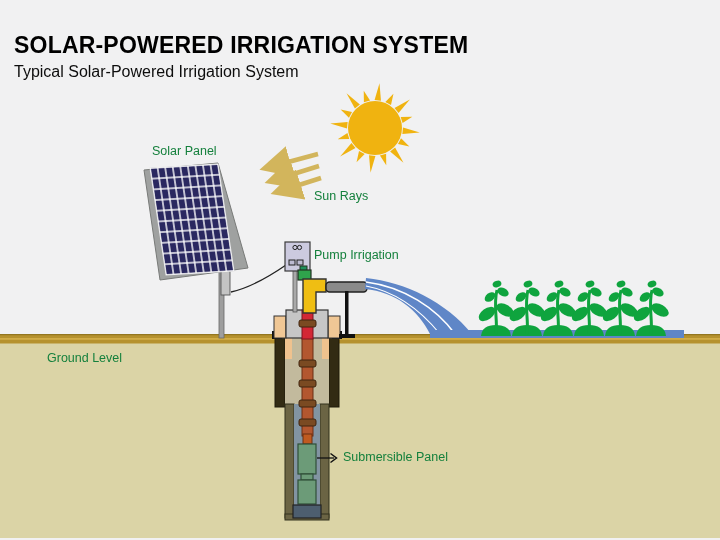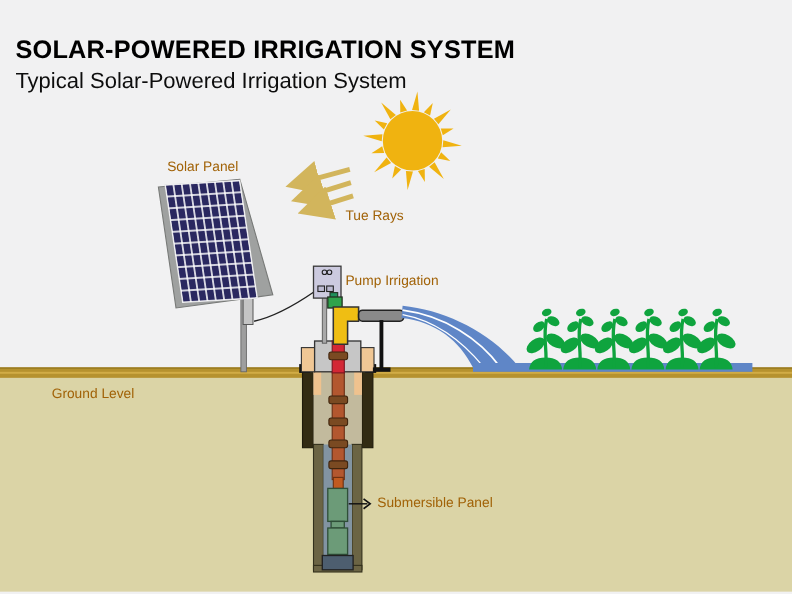--- a/index.html
+++ b/index.html
@@ -11,24 +11,24 @@
     overflow:hidden;
   }
   .stage{position:absolute;left:0;top:16px;width:677px;height:540px}
   .slide-title{
     position:absolute;left:14px;top:16px;
     font-size:23px;font-weight:bold;color:#000;
     letter-spacing:.2px;white-space:nowrap;
   }
   .slide-subtitle{
     position:absolute;left:14px;top:47px;
-    font-size:20px;color:#0d0d0d;white-space:nowrap;text-align:center;
+    font-size:16px;color:#0d0d0d;white-space:nowrap;text-align:center;
   }
   .label{
-    position:absolute;font-size:12.5px;color:#a16207;white-space:nowrap;
+    position:absolute;font-size:12.5px;color:#15803d;white-space:nowrap;
   }
   .lbl-solar-panel{left:152px;top:128px}
   .lbl-sun-rays{left:314px;top:173px}
   .lbl-pump-controller{left:314px;top:232px}
   .lbl-ground-level{left:47px;top:335px}
   .lbl-submersible-pump{left:343px;top:434px}
 </style>
 </head>
 <body>
 
@@ -174,17 +174,17 @@
     <g>
       <line x1="317" y1="442" x2="334" y2="442" stroke="#111111" stroke-width="1.3"></line>
       <path d="M330.5,437.5 L336.5,442 L330.5,446.5" stroke="#111111" stroke-width="1.5" fill="none"></path>
     </g>
   </svg>
 
   
   <div class="slide-title">SOLAR-POWERED IRRIGATION SYSTEM</div>
   <div class="slide-subtitle">Typical Solar-Powered Irrigation System</div>
   <div class="label lbl-solar-panel">Solar Panel</div>
-  <div class="label lbl-sun-rays">Tue Rays</div>
+  <div class="label lbl-sun-rays">Sun Rays</div>
   <div class="label lbl-pump-controller">Pump Irrigation</div>
   <div class="label lbl-ground-level">Ground Level</div>
   <div class="label lbl-submersible-pump">Submersible Panel</div>
 </div>
 
 </body></html>

